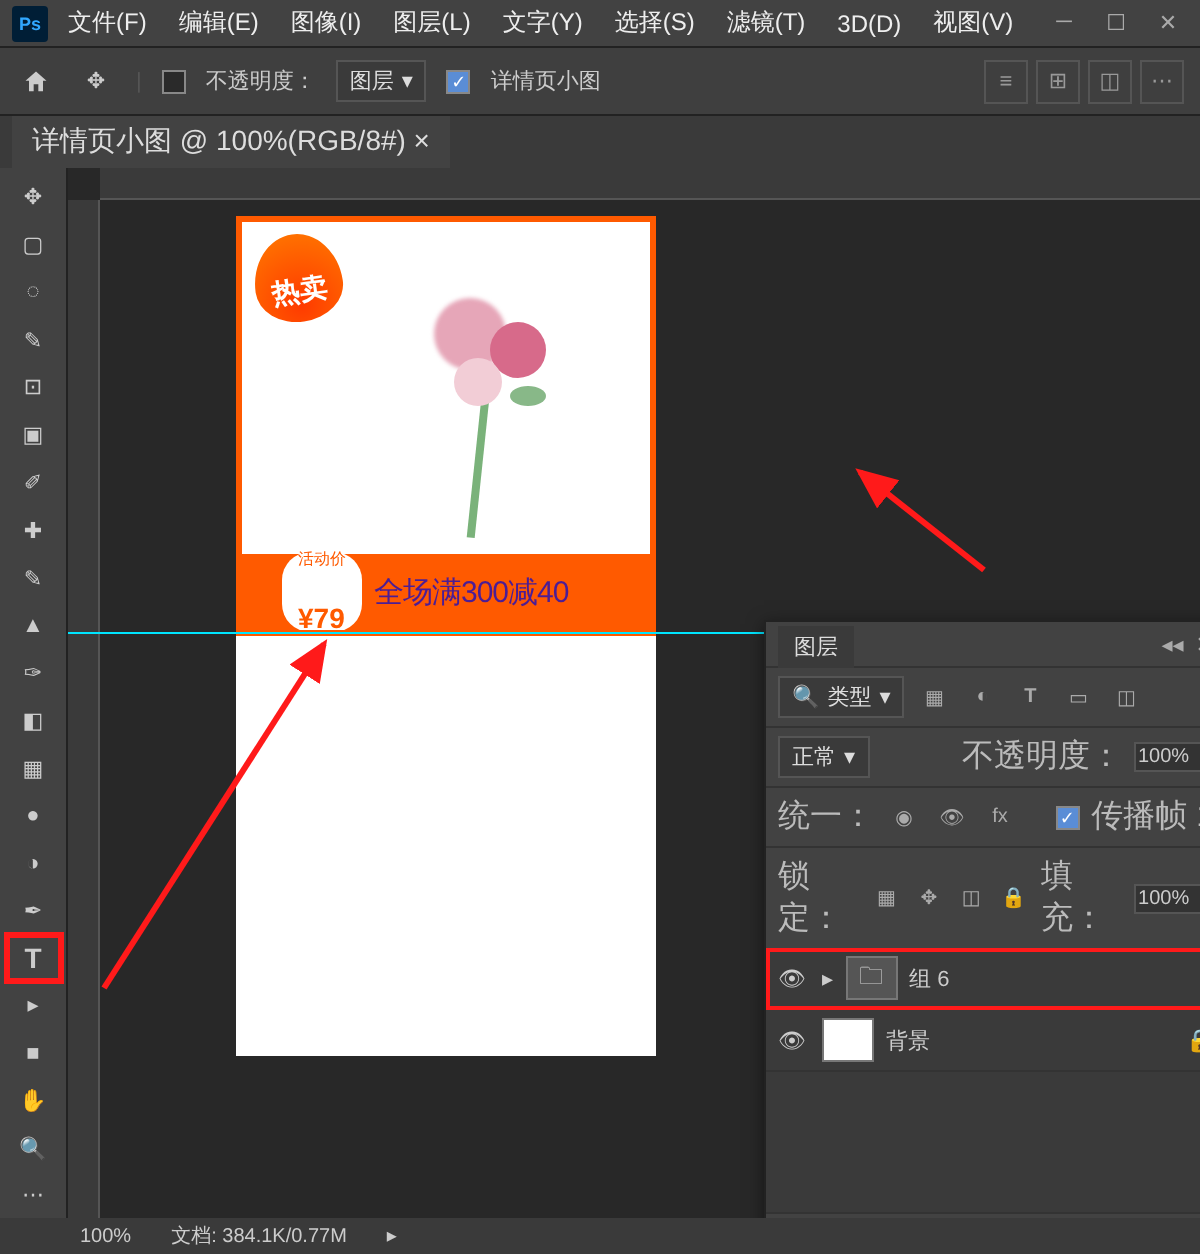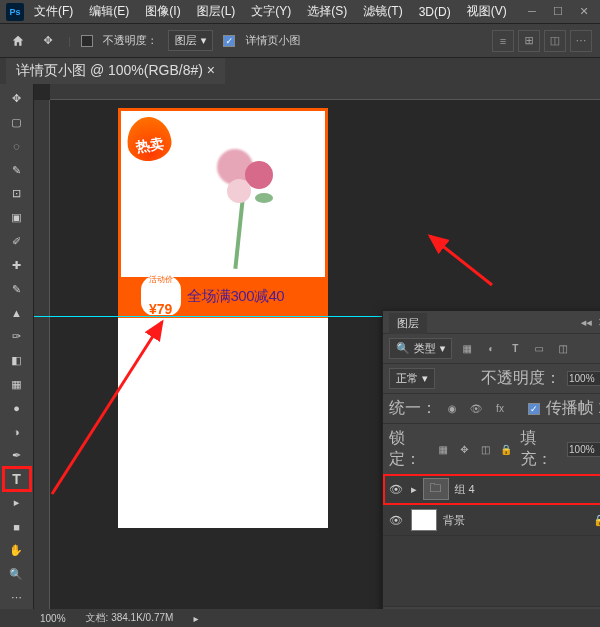--- a/index.html
+++ b/index.html
@@ -215,21 +215,21 @@
         <span class="mini">◫</span>
         <span class="mini">🔒</span>
         <span class="lbl" style="margin-left:auto">填充：</span>
         <input value="100%" style="">
       </div>
       <div class="layers-list">
         <div class="layer hl">
           <span class="eye">👁</span>
           <span>▸</span>
           <span class="thumb folder">🗀</span>
-          <span>组 4</span>
+          <span>组 6</span>
         </div>
         <div class="layer">
           <span class="eye">👁</span>
           <span class="thumb"></span>
           <span>背景</span>
           <span class="lock">🔒</span>
         </div>
         <div style="height:70px"></div>
       </div>
       <div class="lp-foot">

